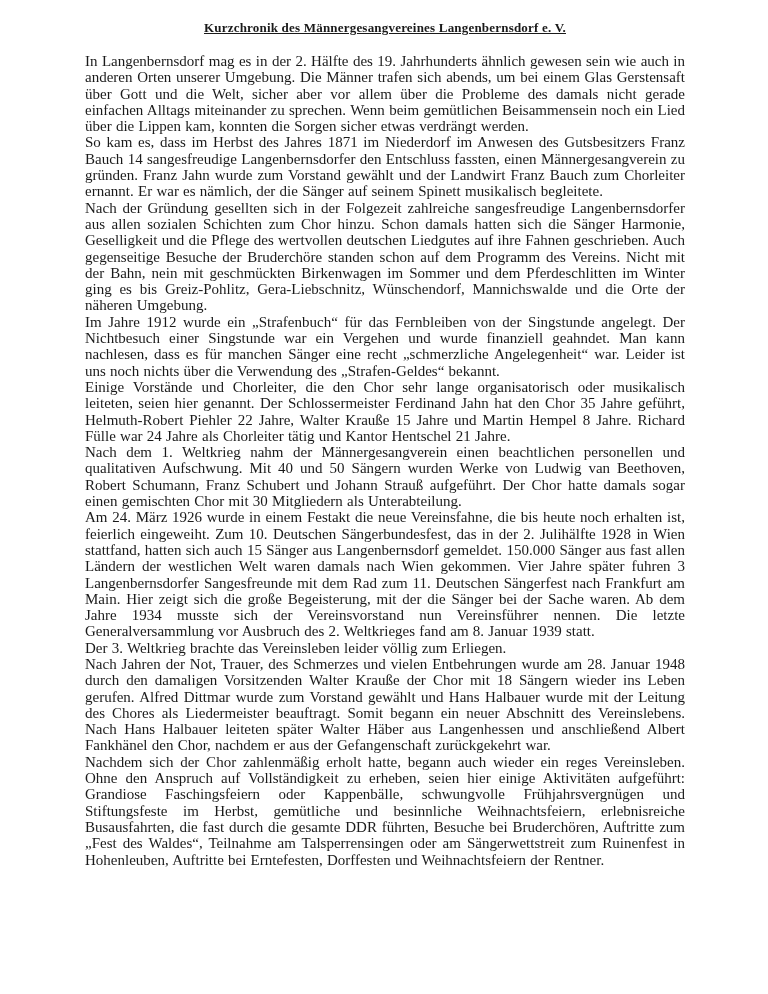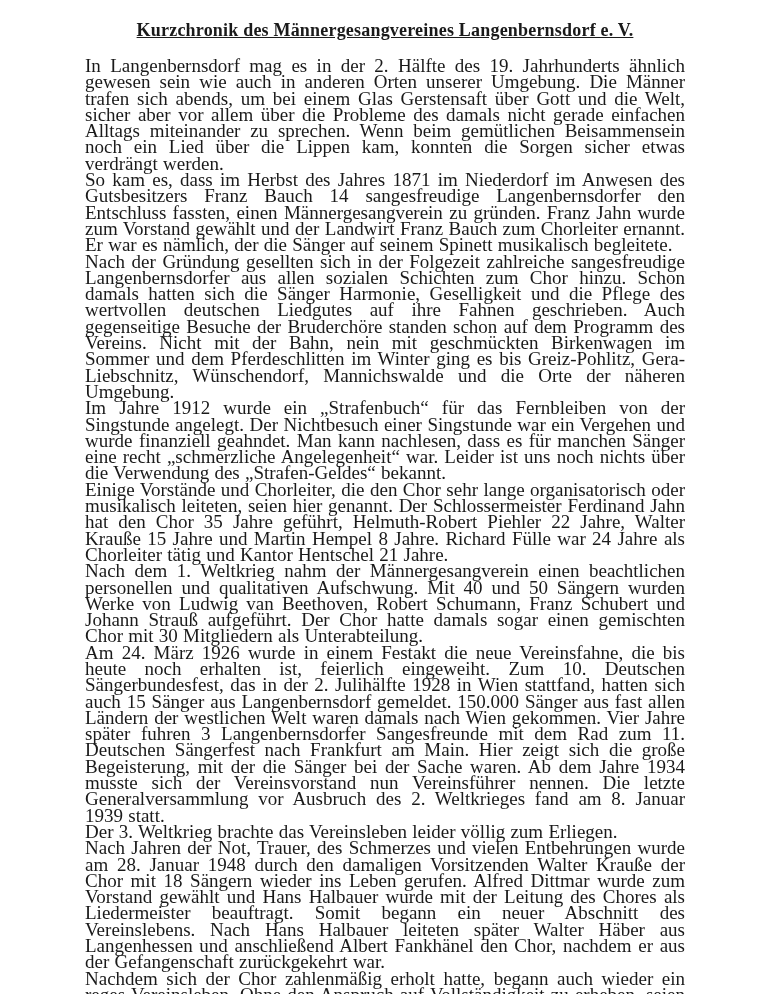--- a/index.html
+++ b/index.html
@@ -15,31 +15,31 @@
       color: #1a1a1a;
     }
     .page {
       box-sizing: border-box;
       width: 768px;
       height: 994px;
       padding: 20px 83px 20px 85px;
       background: #ffffff;
     }
     .doc-title {
-      font-size: 18px;
+      font-size: 13px;
       font-weight: bold;
       text-decoration: underline;
       text-align: center;
       margin: 0 0 17px 0;
       letter-spacing: 0.2px;
     }
     .doc-body p {
       margin: 0;
       padding: 0;
-      font-size: 19px;
+      font-size: 15px;
       line-height: 16.3px;
       text-align: justify;
       word-spacing: 0.5px;
     }
   </style>
 </head>
 <body>
 
 <div class="page">
   <h1 class="doc-title">Kurzchronik des Männergesangvereines Langenbernsdorf e. V.</h1>

